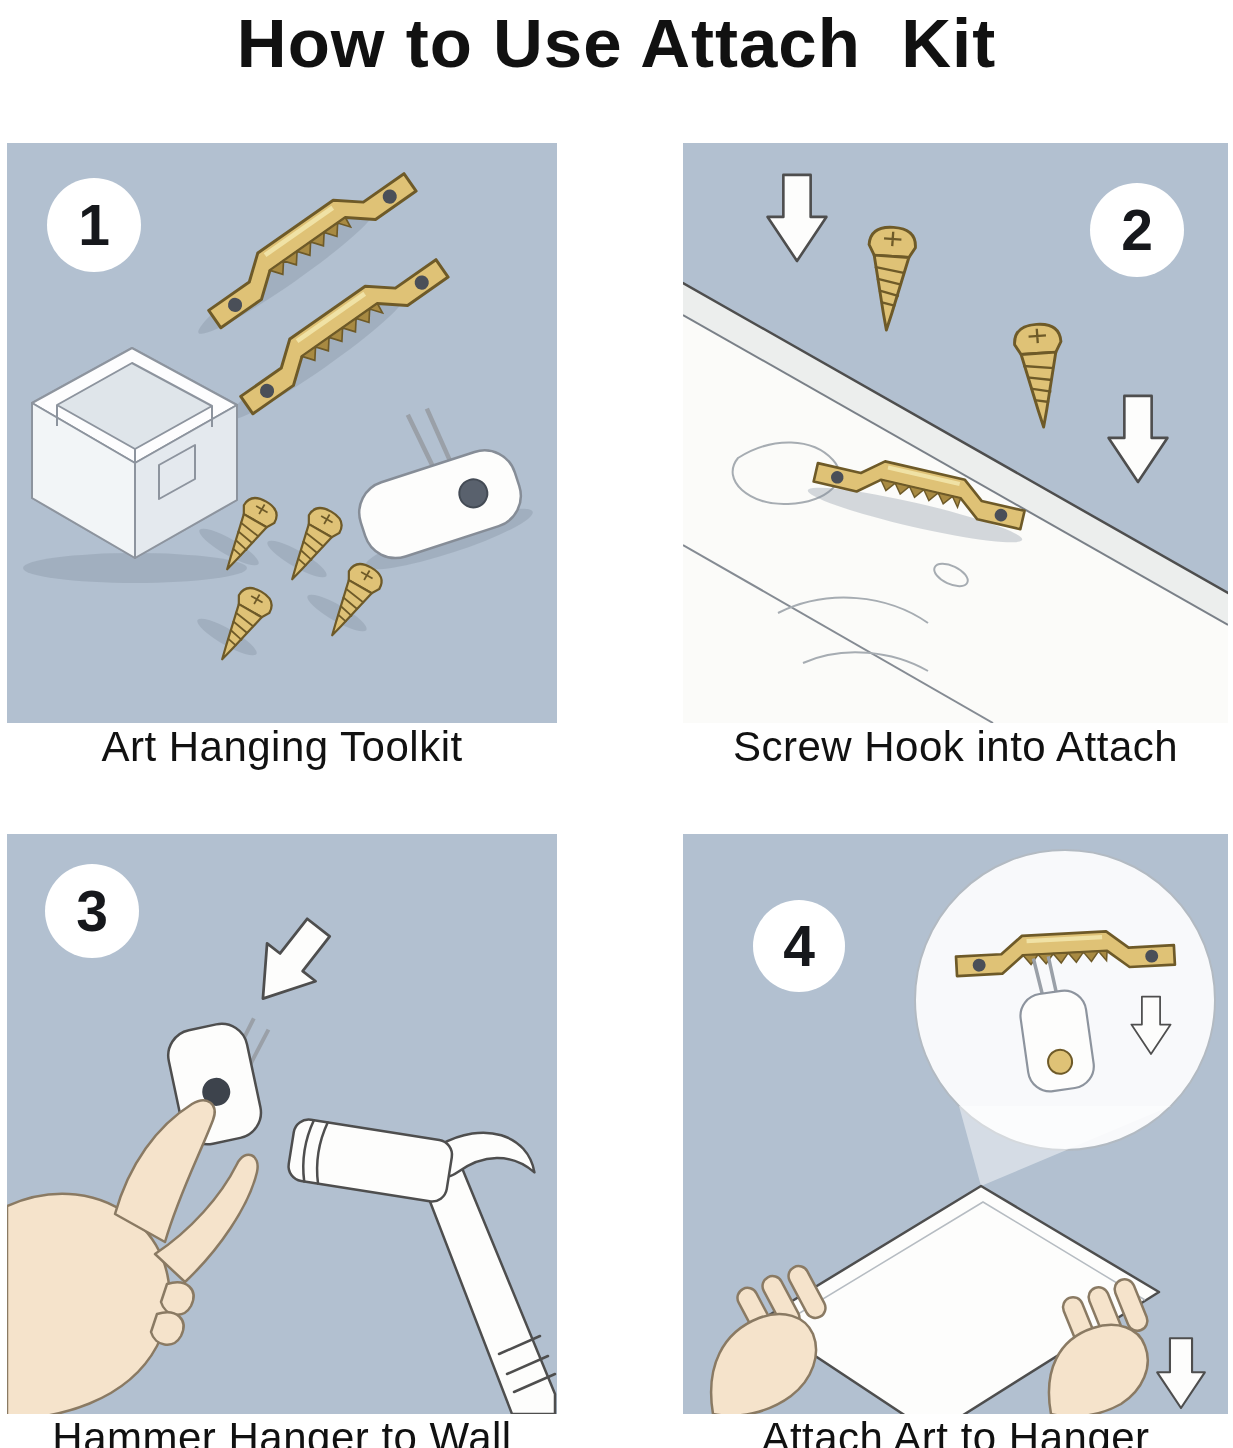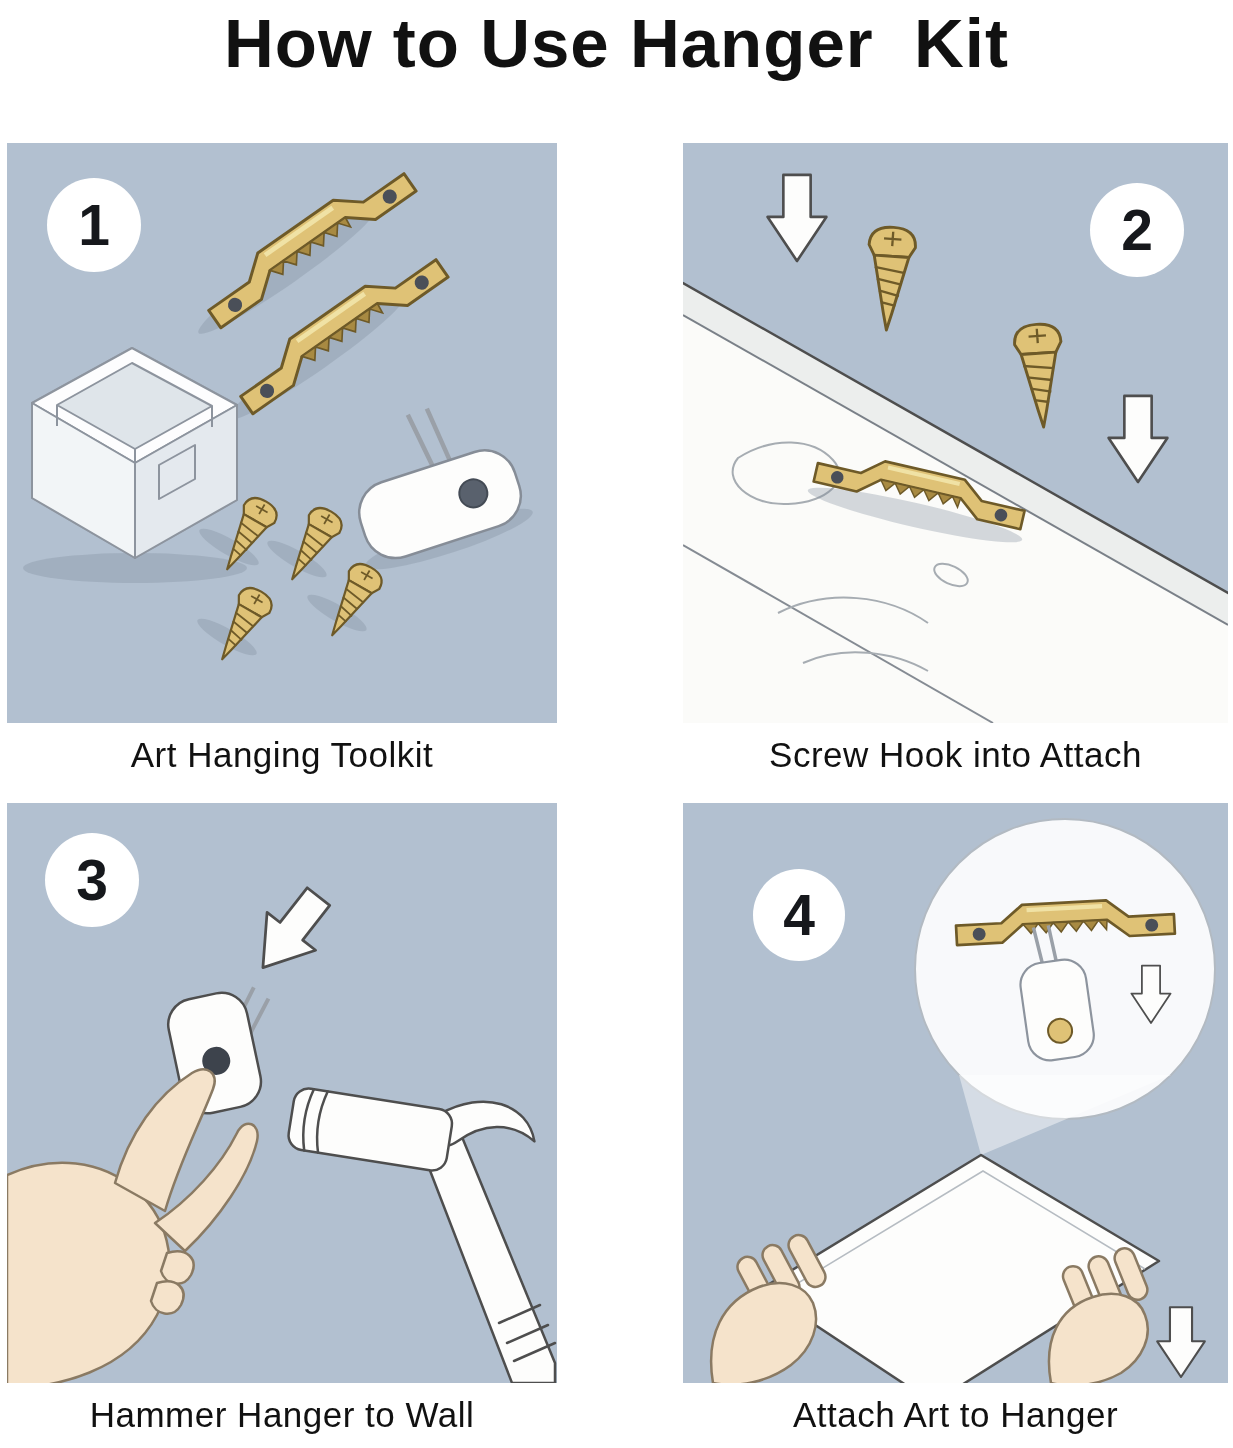--- a/index.html
+++ b/index.html
@@ -12,38 +12,38 @@
   .page{width:1233px;height:1448px;margin:0 auto;overflow:hidden;position:relative}
   h1.title{margin:4px 0 0;text-align:center;font-size:69px;line-height:1.15;font-weight:700;letter-spacing:1px;white-space:pre;color:var(--text)}
   .grid{margin-top:60px;display:grid;grid-template-columns:550px 545px;column-gap:126px;padding:0 5px 0 7px}
   .panel{position:relative;height:580px;background:var(--panel-bg)}
   .panel svg{position:absolute;inset:0;width:100%;height:100%;display:block}
   .badge{position:absolute;width:94px;height:94px;border-radius:50%;background:#ffffff;display:flex;align-items:center;justify-content:center;font-size:57px;font-weight:700;color:#16181c}
   .badge.p1{left:40px;top:35px}
   .badge.p2{right:44px;top:40px}
   .badge.p3{left:38px;top:30px}
   .badge.p4{left:70px;top:66px;width:92px;height:92px}
-  .caption{height:80px;padding-top:12px;text-align:center;font-size:35px;letter-spacing:.5px;color:var(--text)}
+  .caption{height:111px;text-align:center;font-size:42px;letter-spacing:.5px;color:var(--text)}
   
   .sh{fill:var(--shadow);opacity:.32}
   .w{fill:var(--white)}
   .ln{stroke:var(--line);stroke-width:2.5;stroke-linejoin:round;stroke-linecap:round}
   .g{fill:var(--gold)}
   .gd{fill:var(--gold-dark)}
   .go{stroke:var(--gold-outline)}
   .sk{fill:var(--skin);stroke:#8a7a63;stroke-width:2.5;stroke-linejoin:round}
   .gray{stroke:#9aa0a8}
   .none{fill:none}
 </style>
 </head>
 <body>
 
 <div class="page">
 
-  <h1 class="title">How to Use Hanger  Kit</h1>
+  <h1 class="title">How to Use Attach  Kit</h1>
 
   <div class="grid">
 
     <section class="cell">
       <div class="panel">
         <svg viewBox="0 0 550 580">
 
           <ellipse class="sh" transform="translate(280,128) rotate(-35)" rx="108" ry="13"></ellipse>
           <ellipse class="sh" transform="translate(310,214) rotate(-35)" rx="108" ry="13"></ellipse>
           <ellipse class="sh" cx="128" cy="425" rx="112" ry="15"></ellipse>

